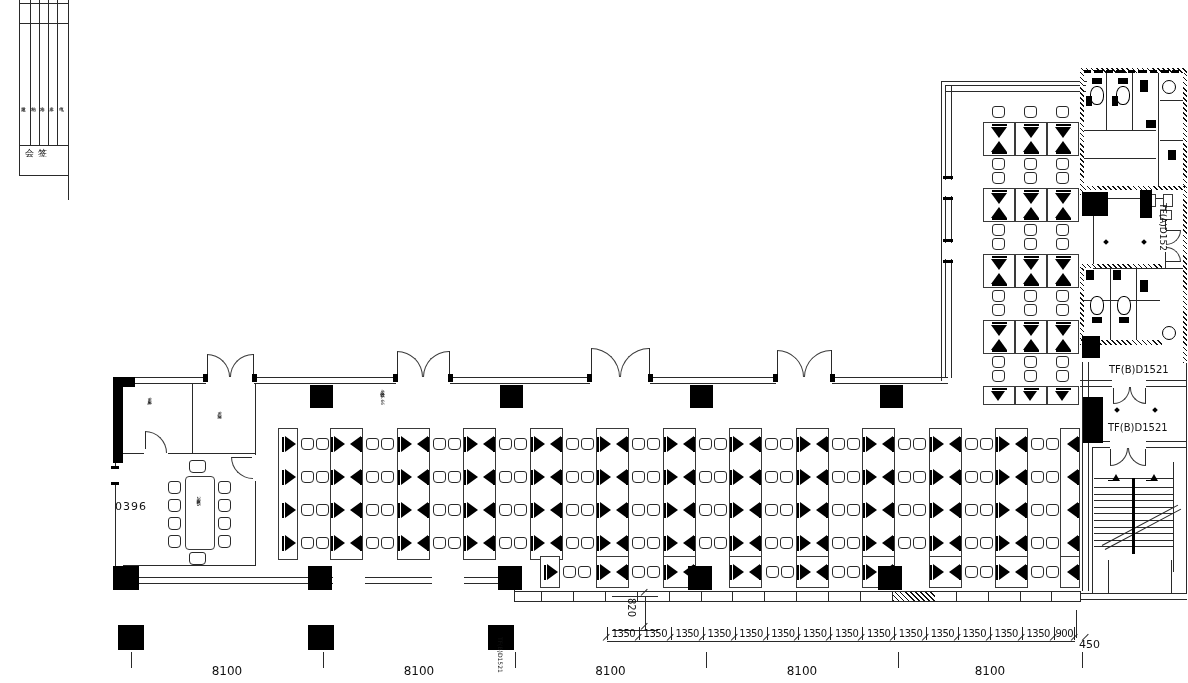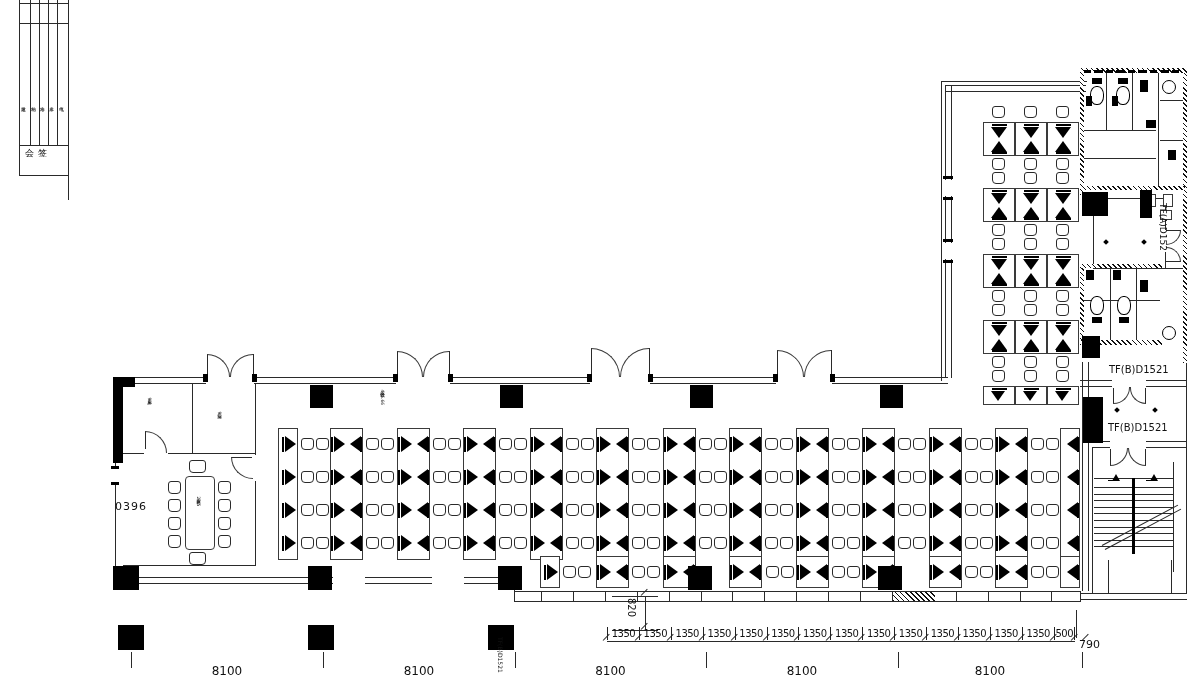--- a/index.html
+++ b/index.html
@@ -37,21 +37,21 @@
   <div class="t v" style="left:216px;top:410px;font-size:4.5px">前室 9.7</div>
   <div class="t v" style="left:195px;top:495px;font-size:4.5px">会议桌 22.5</div>
   <div class="t v" style="left:379px;top:388px;font-size:4.5px">办公区 446.66</div>
   <div class="t" style="left:115px;top:501px;font-size:11px;letter-spacing:1px">0396</div>
   <div class="t v" style="left:1157px;top:203px;font-size:9px">TF(A)D152</div>
   <div class="t" style="left:1109px;top:364px;font-size:10px">TF(B)D1521</div>
   <div class="t" style="left:1108px;top:422px;font-size:10px">TF(B)D1521</div>
   <div class="t v" style="left:496px;top:637px;font-size:6px">TF(B)D1521</div>
 
   <div class="t v" style="left:626px;top:598px;font-size:10px">820</div>
-  <div class="t" style="left:1079px;top:639px;font-size:11px">790</div>
+  <div class="t" style="left:1079px;top:639px;font-size:11px">450</div>
 <div class="ln" style="left: 115px; top: 377px; width: 833px; height: 1px;"></div>
     <div class="ln" style="left: 115px; top: 383px; width: 833px; height: 1px;"></div>
     <div class="ln" style="left: 115px; top: 377px; width: 1px; height: 201px;"></div>
     <div class="ln" style="left: 115px; top: 577px; width: 400px; height: 1px;"></div>
     <div class="ln" style="left: 115px; top: 583px; width: 400px; height: 1px;"></div>
     <div class="ln" style="left: 514px; top: 583px; width: 1px; height: 9px;"></div>
     <div class="ln" style="left: 514px; top: 591px; width: 567px; height: 1px;"></div>
     <div class="ln" style="left: 514px; top: 601px; width: 567px; height: 1px;"></div>
     <div class="ln" style="left: 514px; top: 591px; width: 1px; height: 11px;"></div>
     <div class="ln" style="left: 1080px; top: 591px; width: 1px; height: 11px;"></div>
@@ -795,21 +795,21 @@
     <div class="dimcell" style="left: 734.6px; top: 627px; width: 31.9px; height: 13px;">1350</div>
     <div class="dimcell" style="left: 766.5px; top: 627px; width: 31.9px; height: 13px;">1350</div>
     <div class="dimcell" style="left: 798.4px; top: 627px; width: 31.9px; height: 13px;">1350</div>
     <div class="dimcell" style="left: 830.3px; top: 627px; width: 31.9px; height: 13px;">1350</div>
     <div class="dimcell" style="left: 862.2px; top: 627px; width: 31.9px; height: 13px;">1350</div>
     <div class="dimcell" style="left: 894.1px; top: 627px; width: 31.9px; height: 13px;">1350</div>
     <div class="dimcell" style="left: 926px; top: 627px; width: 31.9px; height: 13px;">1350</div>
     <div class="dimcell" style="left: 957.9px; top: 627px; width: 31.9px; height: 13px;">1350</div>
     <div class="dimcell" style="left: 989.8px; top: 627px; width: 31.9px; height: 13px;">1350</div>
     <div class="dimcell" style="left: 1021.7px; top: 627px; width: 31.9px; height: 13px;">1350</div>
-    <div class="dimcell" style="left: 1053.6px; top: 627px; width: 21.3px; height: 13px; border-right: 1px solid rgb(34, 34, 34);">500</div>
+    <div class="dimcell" style="left: 1053.6px; top: 627px; width: 21.3px; height: 13px; border-right: 1px solid rgb(34, 34, 34);">900</div>
     <div class="ln" style="left: 607px; top: 641px; width: 468px; height: 1px;"></div>
     <div class="diag" style="left: 603px; top: 640px; width: 9px; transform: rotate(-45deg);"></div>
     <div class="diag" style="left: 634.9px; top: 640px; width: 9px; transform: rotate(-45deg);"></div>
     <div class="diag" style="left: 666.8px; top: 640px; width: 9px; transform: rotate(-45deg);"></div>
     <div class="diag" style="left: 698.7px; top: 640px; width: 9px; transform: rotate(-45deg);"></div>
     <div class="diag" style="left: 730.6px; top: 640px; width: 9px; transform: rotate(-45deg);"></div>
     <div class="diag" style="left: 762.5px; top: 640px; width: 9px; transform: rotate(-45deg);"></div>
     <div class="diag" style="left: 794.4px; top: 640px; width: 9px; transform: rotate(-45deg);"></div>
     <div class="diag" style="left: 826.3px; top: 640px; width: 9px; transform: rotate(-45deg);"></div>
     <div class="diag" style="left: 858.2px; top: 640px; width: 9px; transform: rotate(-45deg);"></div>

